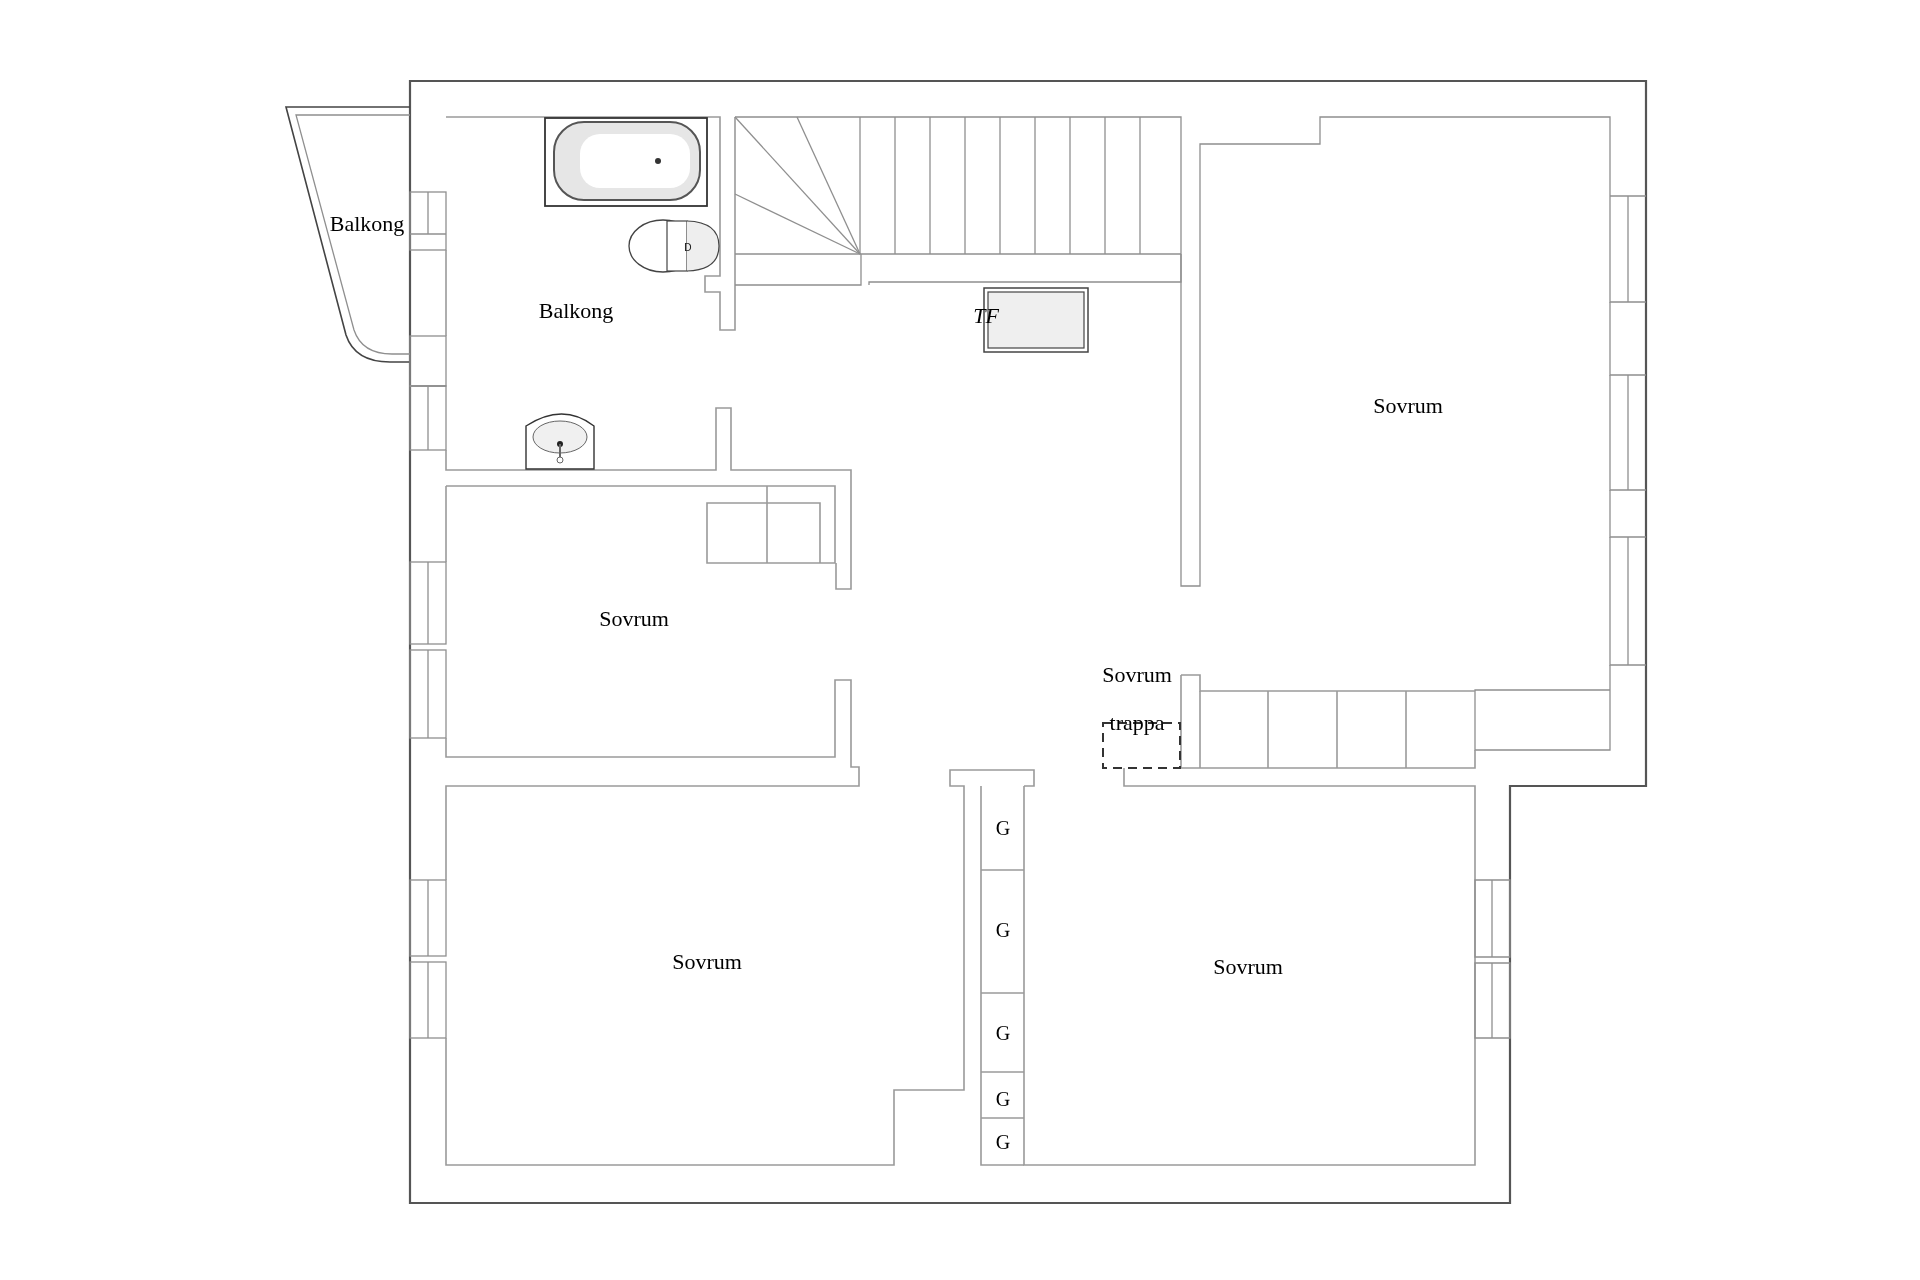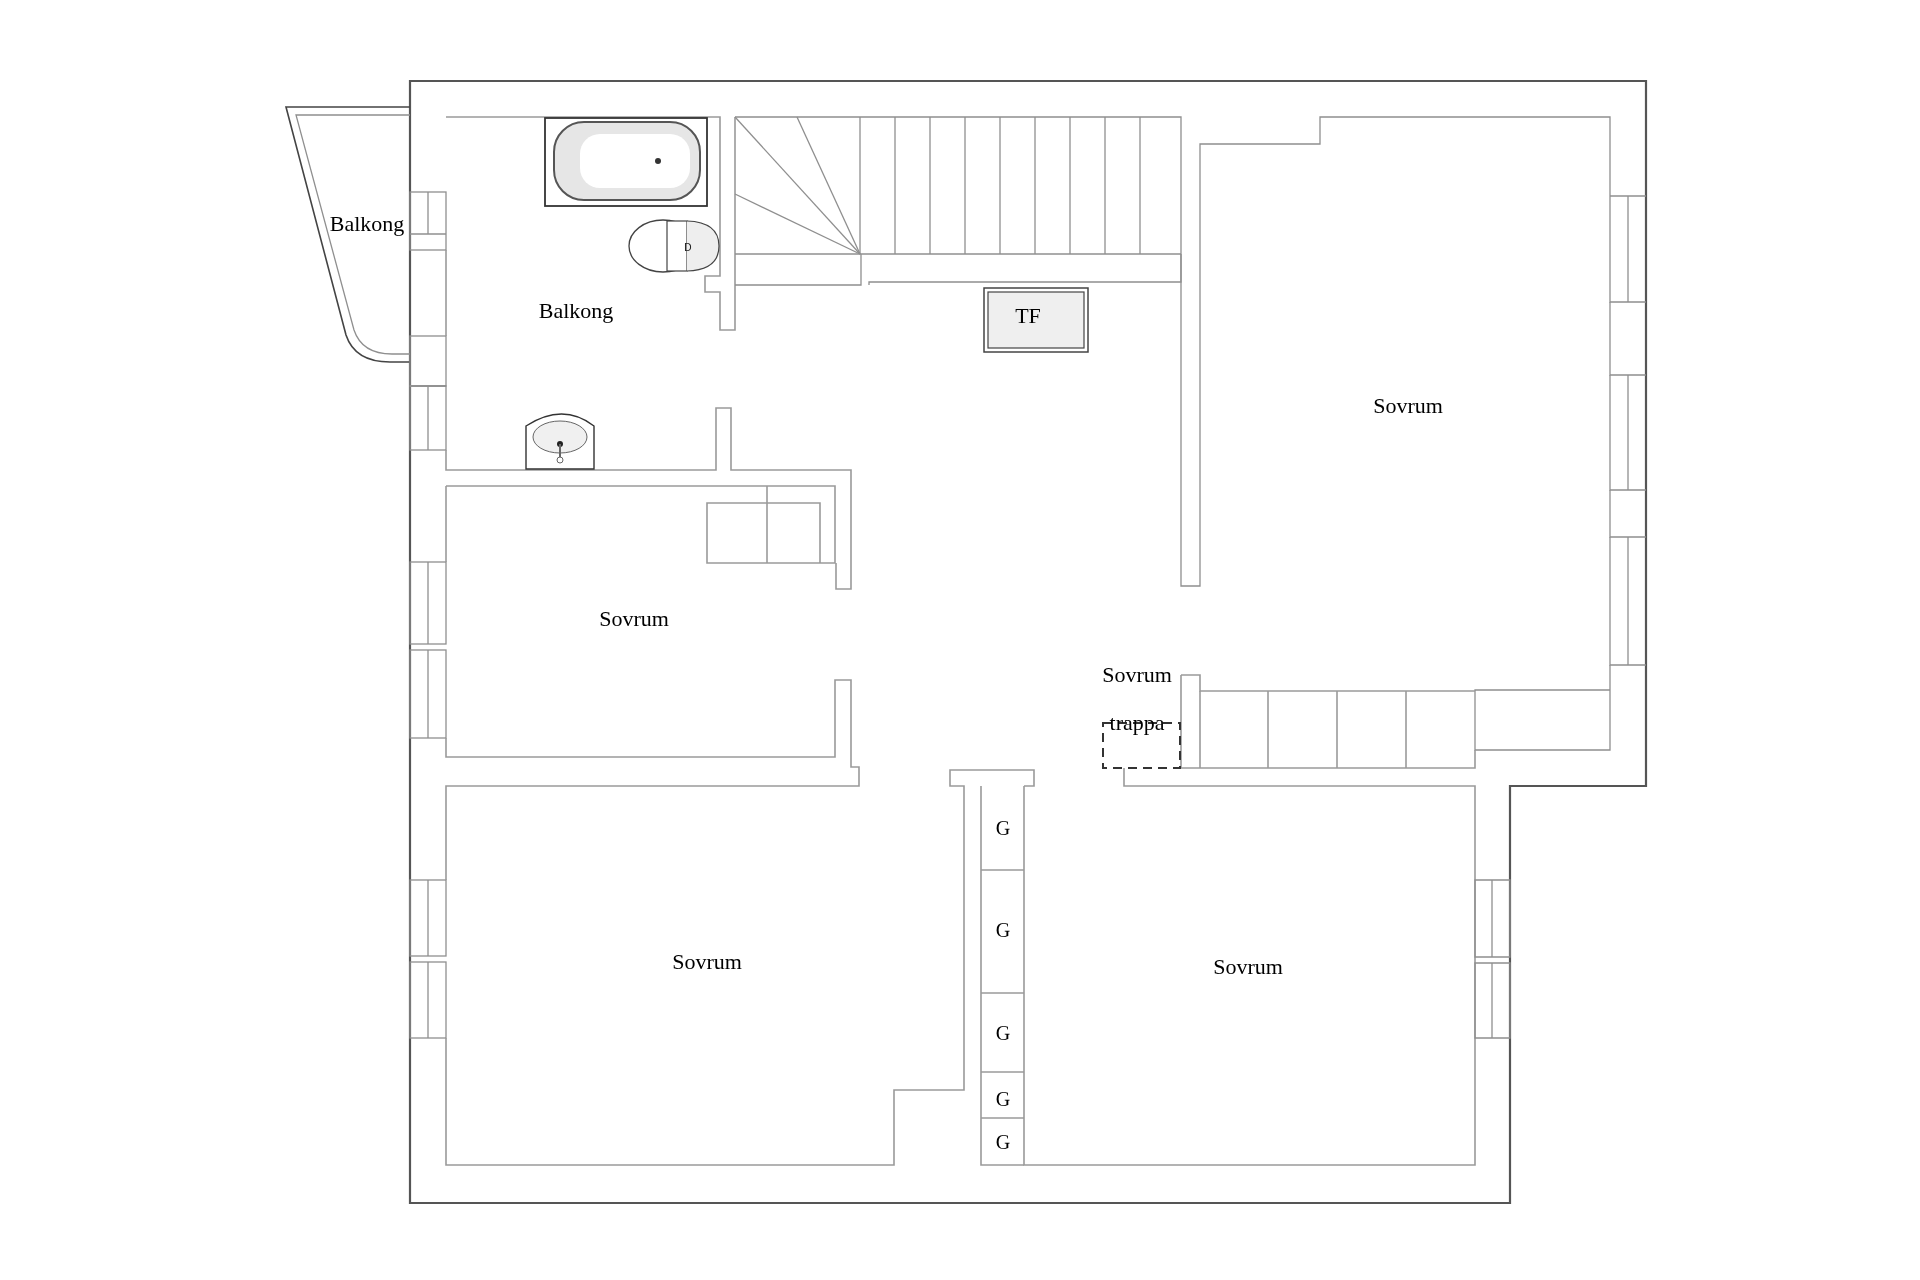--- a/index.html
+++ b/index.html
@@ -138,20 +138,20 @@
       <line x1="1492" y1="963" x2="1492" y2="1038"></line>
   </g>
 </svg>
 
 <div class="lbl" style="left:367px;top:224px;">Balkong</div>
 <div class="lbl" style="left:576px;top:311px;">Balkong</div>
 <div class="lbl" style="left:1408px;top:406px;">Sovrum</div>
 <div class="lbl" style="left:634px;top:619px;">Sovrum</div>
 <div class="lbl" style="left:707px;top:962px;">Sovrum</div>
 <div class="lbl" style="left:1248px;top:967px;">Sovrum</div>
-<div class="lbl" style="left:1028px;top:316px;">TF</div>
+<div class="lbl" style="left:986px;top:316px;font-style:italic;">TF</div>
 <div class="lbl" style="left:1137px;top:675px;">Sovrum</div>
 <div class="lbl" style="left:1137px;top:703px;margin-top:20px;">trappa</div>
 <div class="lbl g" style="left:1003px;top:828px;">G</div>
 <div class="lbl g" style="left:1003px;top:930px;">G</div>
 <div class="lbl g" style="left:1003px;top:1033px;">G</div>
 <div class="lbl g" style="left:1003px;top:1099px;">G</div>
 <div class="lbl g" style="left:1003px;top:1142px;">G</div>
 
 </body></html>

